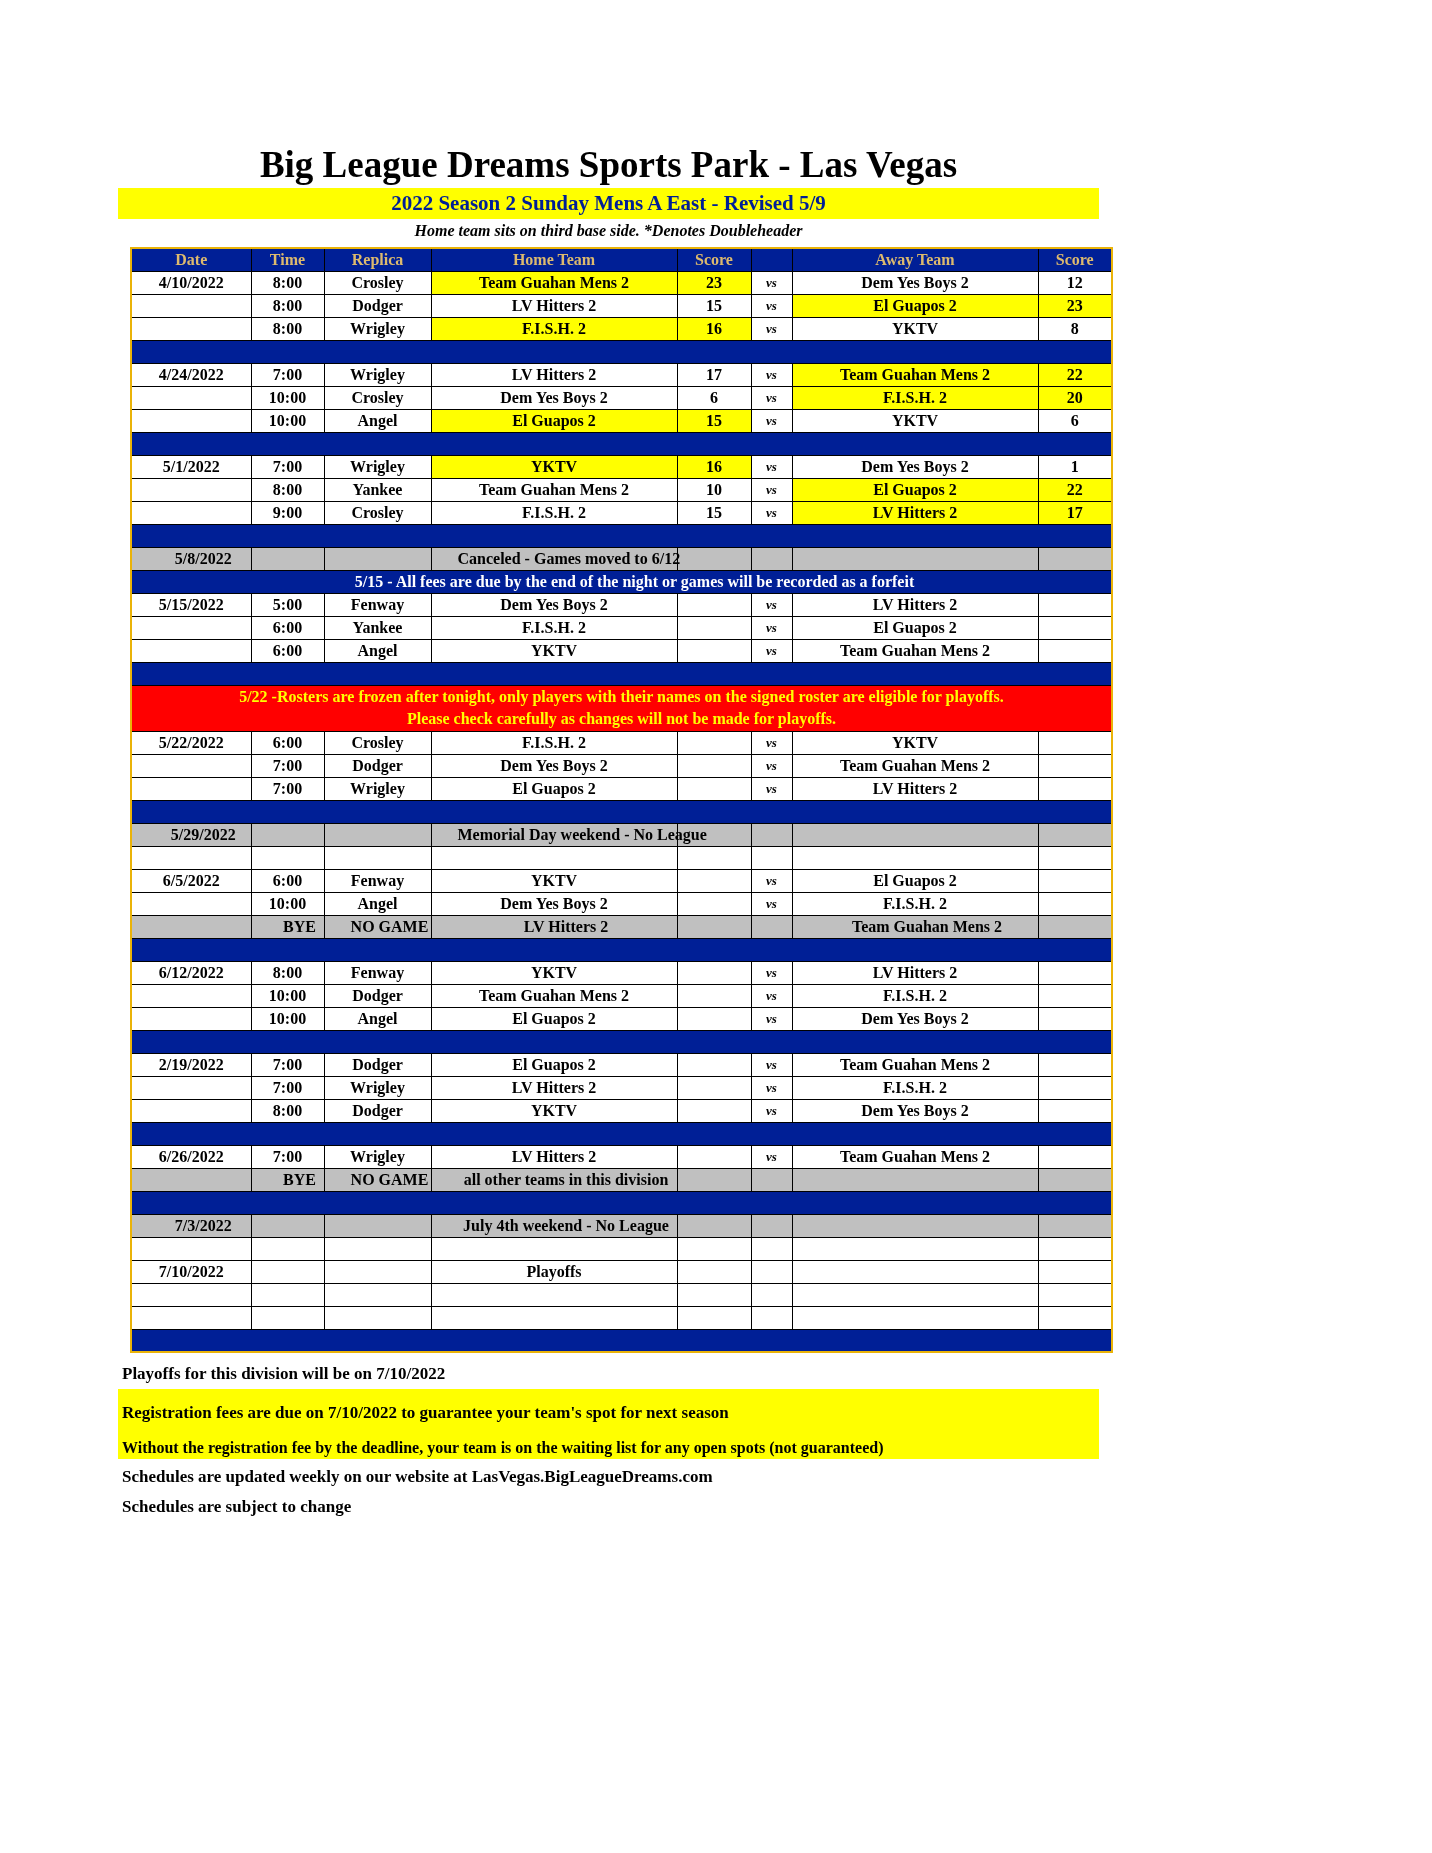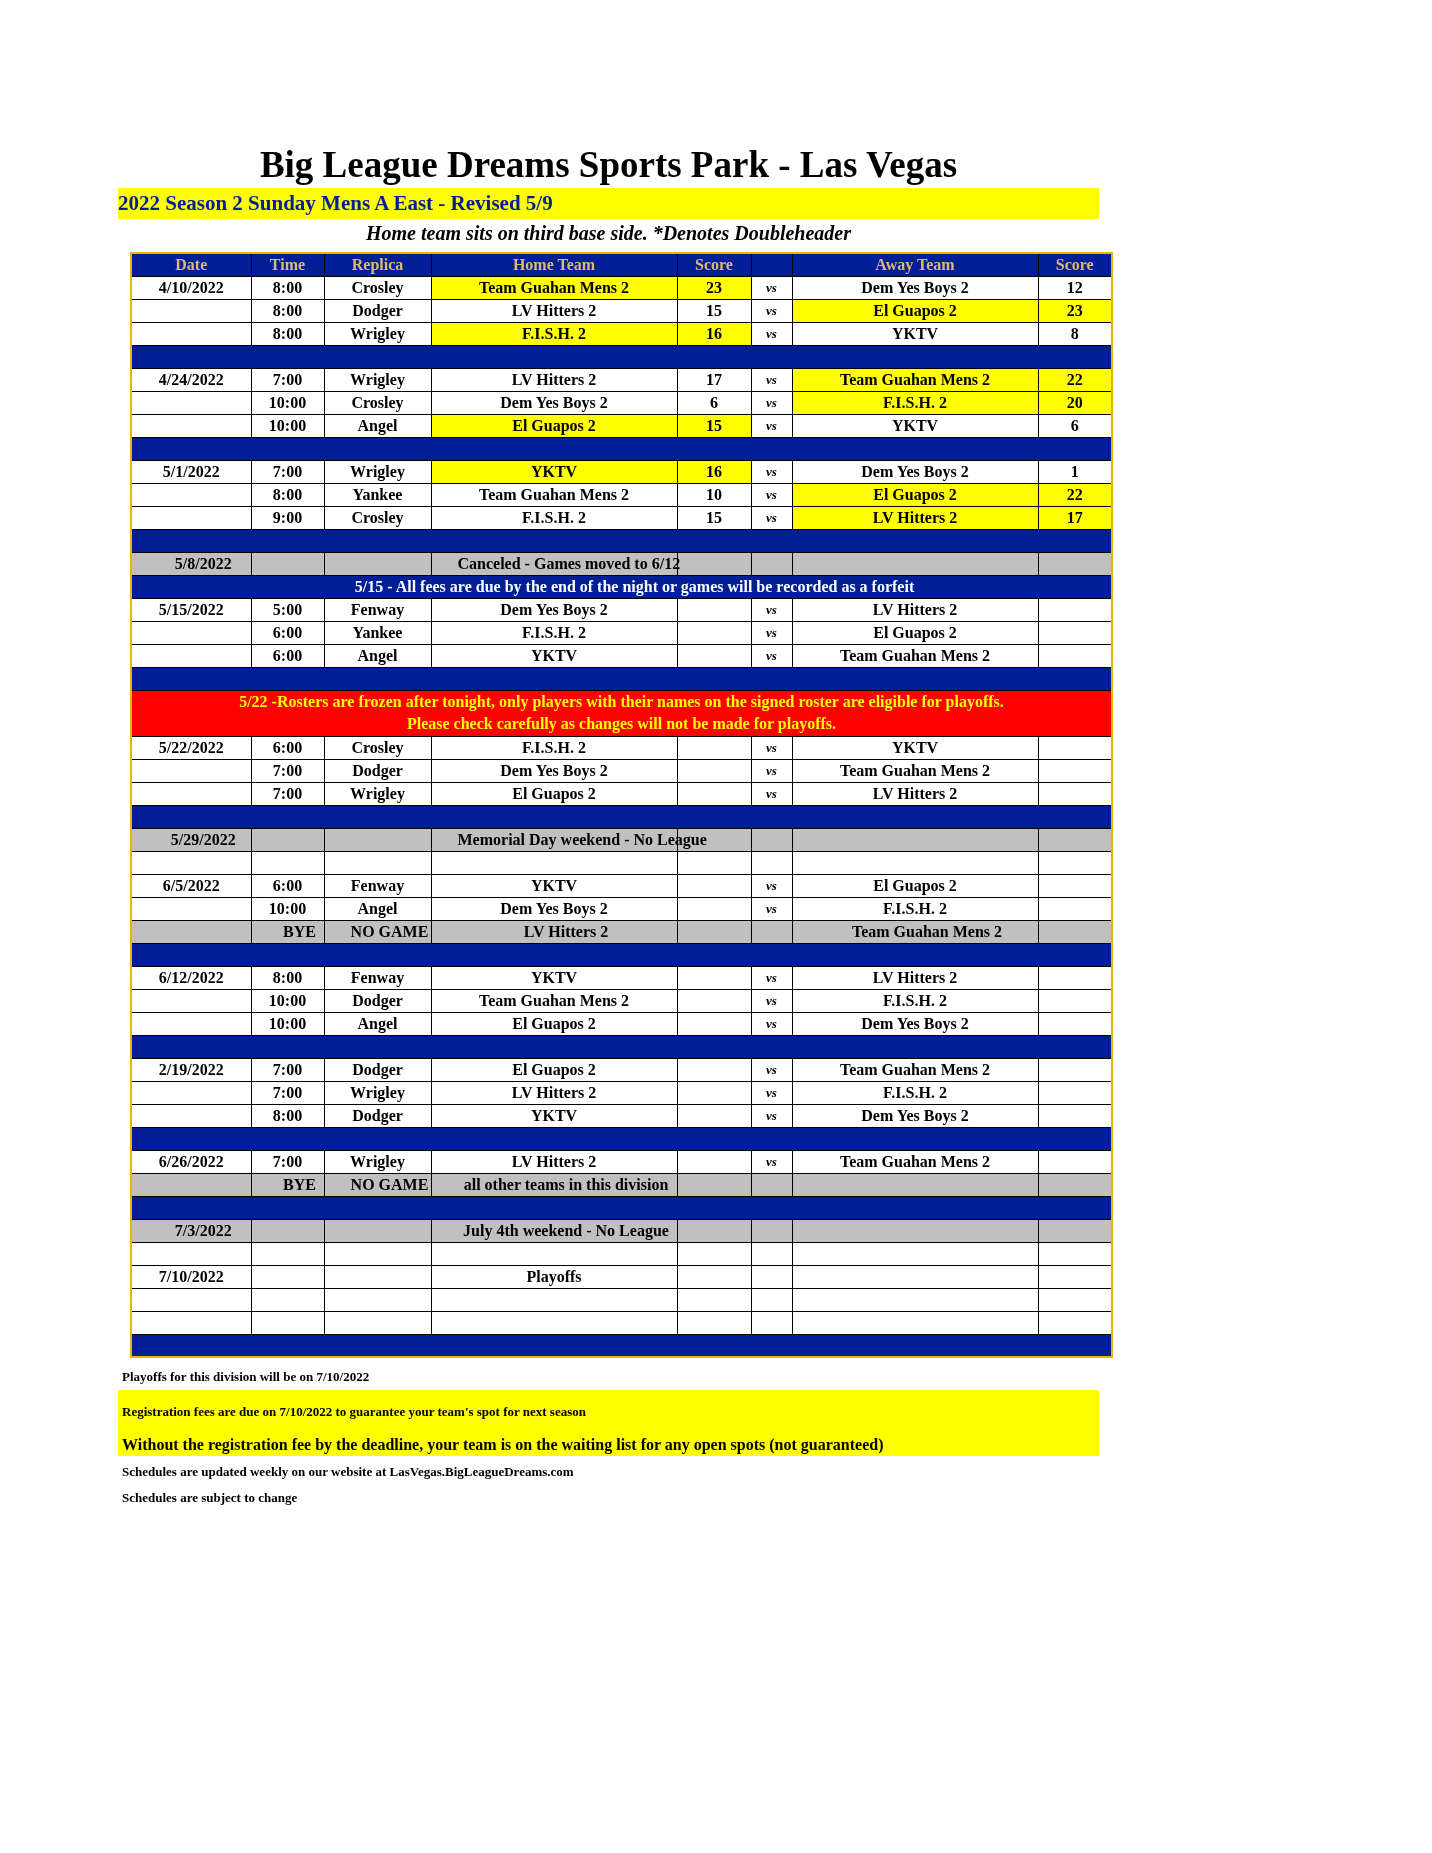--- a/index.html
+++ b/index.html
@@ -11,34 +11,34 @@
     --notice-text:#ffffff;
   }
   *{box-sizing:border-box;}
   html,body{margin:0;padding:0;}
   body{
     width:1432px;height:1853px;overflow:hidden;background:#ffffff;color:#000;
     font-family:"Liberation Serif","DejaVu Serif",serif;font-weight:bold;
   }
   .content{width:981px;margin-left:118px;padding-top:106px;}
   .page-title{font-size:37px;text-align:center;line-height:38px;margin-top:40px;}
-  .banner{background:var(--yellow);color:var(--navy);font-size:21px;text-align:left;margin-top:4px;padding:3px 0;}
-  .note{font-style:italic;font-size:20px;text-align:center;margin:3px 0 7px;}
+  .banner{background:var(--yellow);color:var(--navy);font-size:21px;text-align:center;margin-top:4px;padding:3px 0;}
+  .note{font-style:italic;font-size:16px;text-align:center;margin:3px 0 7px;}
   table{width:100%;border-collapse:collapse;table-layout:fixed;border:2px solid #eab308;margin-left:12px;}
   th,td{border:1px solid #000;height:23px;padding:0 2px;font-size:16px;font-weight:bold;text-align:center;white-space:nowrap;}
   thead th{background:var(--navy);color:var(--header-text);}
   tr.separator td{background:var(--navy);height:23px;}
   tr.notice td{background:var(--navy);color:var(--notice-text);padding-left:28px;}
   tr.alert td{background:var(--red);color:var(--yellow);height:46px;}
   tr.alert td div{line-height:22px;}
   tr.gray td{background:var(--gray);padding-left:26px;}
   td.hl{background:var(--yellow);}
   td.col-vs{font-style:italic;font-size:13px;}
   .footer{margin-top:9px;}
-  .f-line{font-size:13px;padding:2px 4px;}
+  .f-line{font-size:17px;padding:2px 4px;}
   .f-yellow{background:var(--yellow);margin-top:3px;padding:14px 4px;}
   .f-small{font-size:16px;padding:2px 4px;}
   .f-gap{margin-top:6px;}
 </style>
 </head>
 <body>
 
 <div class="content">
 
   <div class="page-title">Big League Dreams Sports Park - Las Vegas</div>

